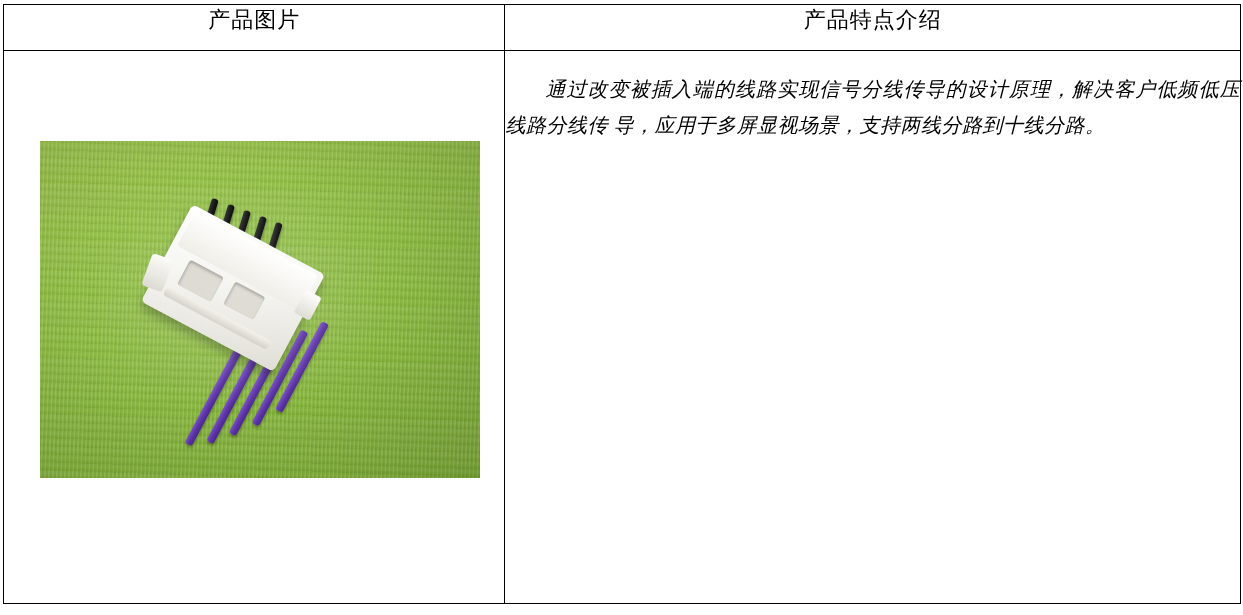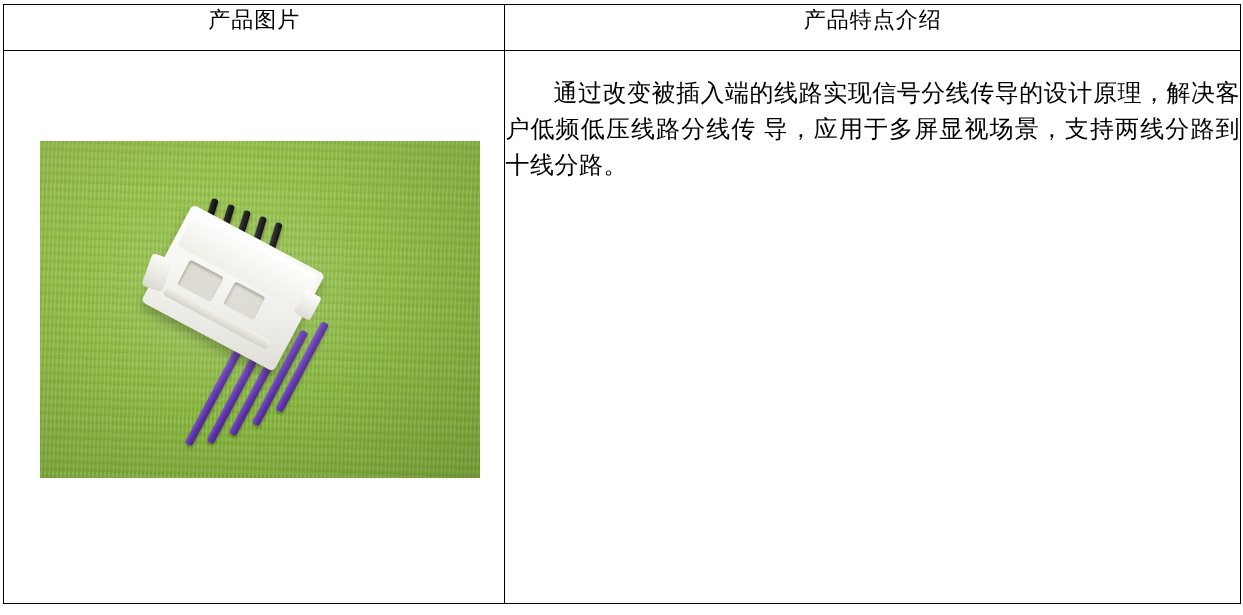--- a/index.html
+++ b/index.html
@@ -158,25 +158,26 @@
     width: 8px;
     background: linear-gradient(90deg, #7a50c8 0%, #5e34a8 50%, #4a2790 100%);
     box-shadow: 1px 2px 3px rgba(0,0,0,0.30);
   }
 
   .desc-cell {
     height: 552px;
     padding: 22px 22px 0 22px;
   }
   .desc-text {
-    font-size: 24px;
+    font-size: 20px;
     line-height: 36px;
     text-align: justify;
     text-indent: 2em;
     letter-spacing: 0.5px;
+    font-style: italic;
   }
 </style>
 </head>
 <body>
 
 <div class="page">
   <table class="product-table">
     <colgroup>
       <col class="col-image">
       <col class="col-desc">

